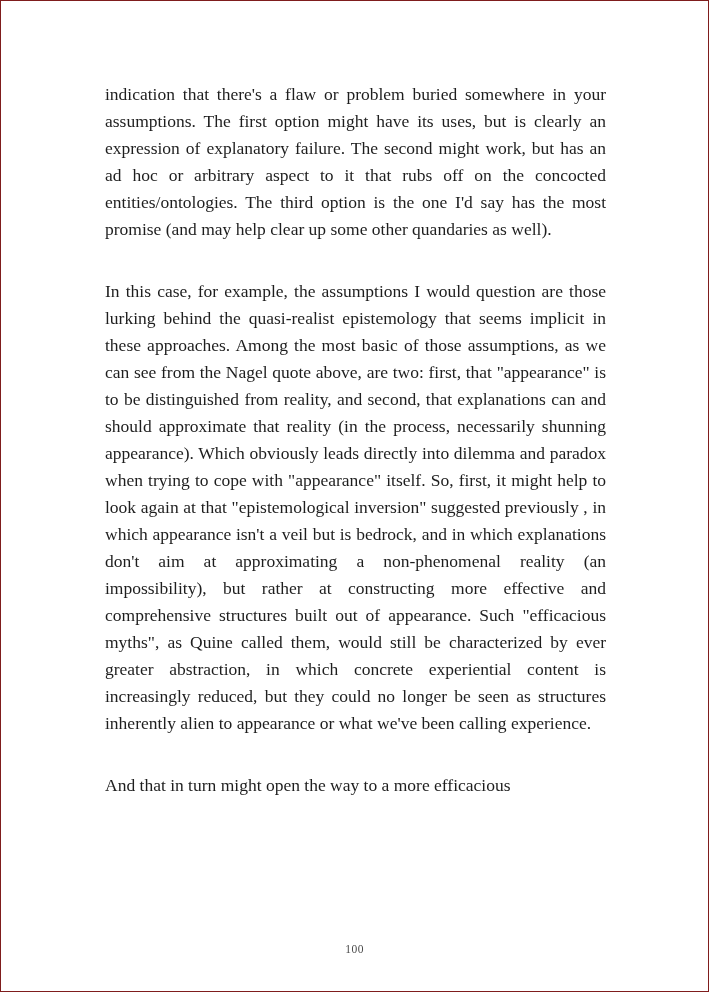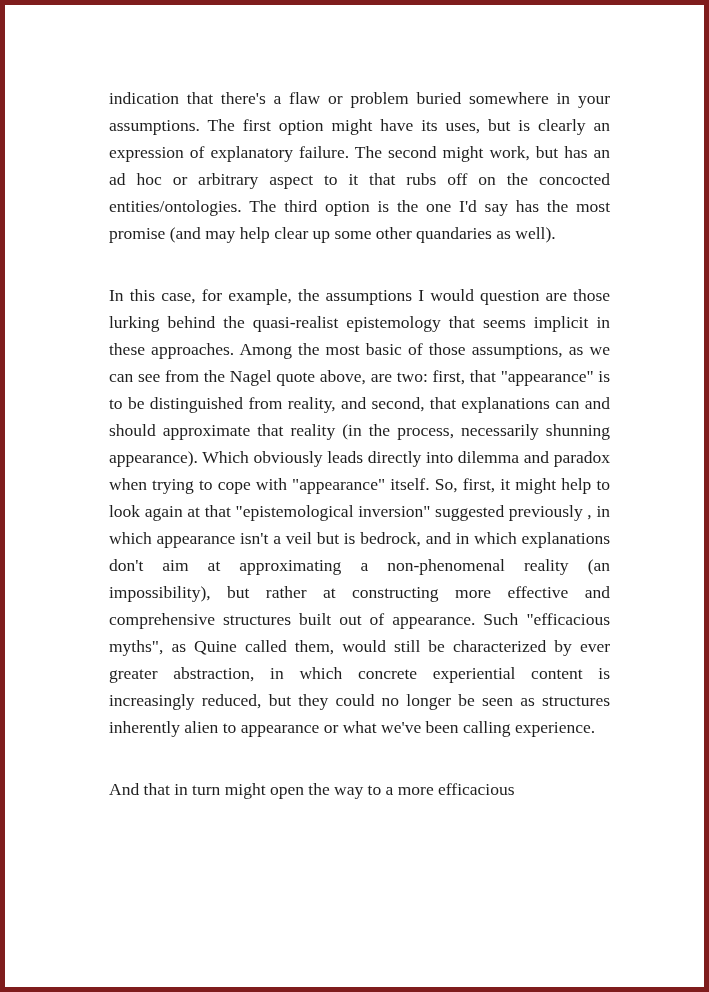--- a/index.html
+++ b/index.html
@@ -6,21 +6,21 @@
     margin: 0;
     padding: 0;
     background: #f6f6f6;
   }
   .page {
     position: relative;
     width: 709px;
     height: 992px;
     margin: 0 auto;
     background: #ffffff;
-    border: 5px solid #7f1d1d;
+    border: 1px solid #7f1d1d;
     box-sizing: border-box;
     overflow: hidden;
   }
   .text-block {
     position: absolute;
     top: 80px;
     left: 104px;
     width: 501px;
   }
   .text-block p {
@@ -49,13 +49,14 @@
 </style>
 </head>
 <body>
 
 <div class="page">
   <div class="text-block">
     <p>indication that there's a flaw or problem buried somewhere in your assumptions. The first option might have its uses, but is clearly an expression of explanatory failure. The second might work, but has an ad hoc or arbitrary aspect to it that rubs off on the concocted entities/ontologies. The third option is the one I'd say has the most promise (and may help clear up some other quandaries as well).</p>
     <p>In this case, for example, the assumptions I would question are those lurking behind the quasi-realist epistemology that seems implicit in these approaches. Among the most basic of those assumptions, as we can see from the Nagel quote above, are two: first, that "appearance" is to be distinguished from reality, and second, that explanations can and should approximate that reality (in the process, necessarily shunning appearance). Which obviously leads directly into dilemma and paradox when trying to cope with "appearance" itself. So, first, it might help to look again at that "epistemological inversion" suggested previously , in which appearance isn't a veil but is bedrock, and in which explanations don't aim at approximating a non-phenomenal reality (an impossibility), but rather at constructing more effective and comprehensive structures built out of appearance. Such "efficacious myths", as Quine called them, would still be characterized by ever greater abstraction, in which concrete experiential content is increasingly reduced, but they could no longer be seen as structures inherently alien to appearance or what we've been calling experience.</p>
     <p>And that in turn might open the way to a more efficacious</p>
   </div>
+  <div class="page-number">100</div>
 </div>
 
 </body></html>

